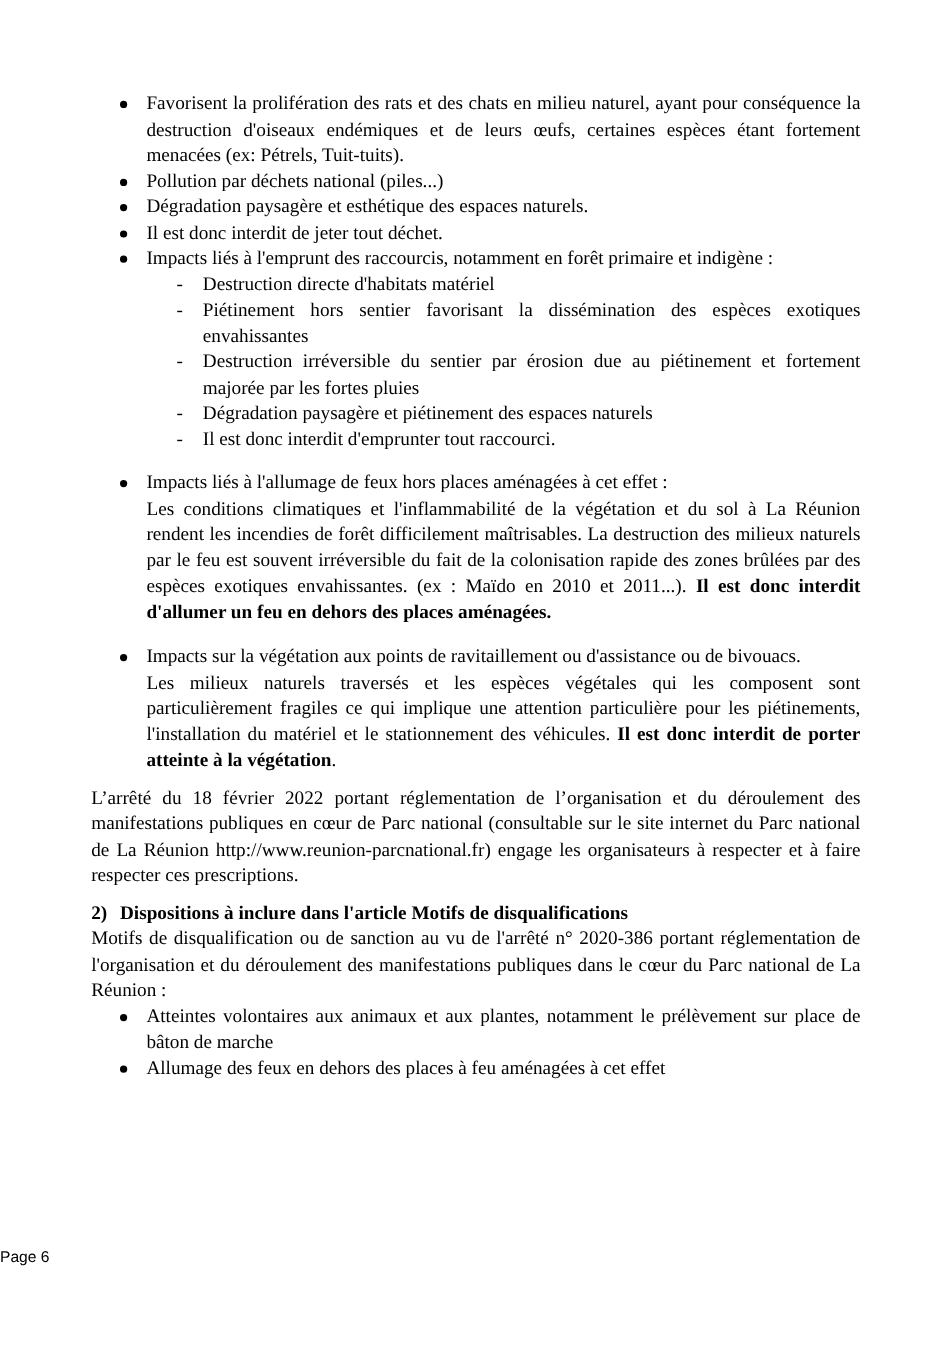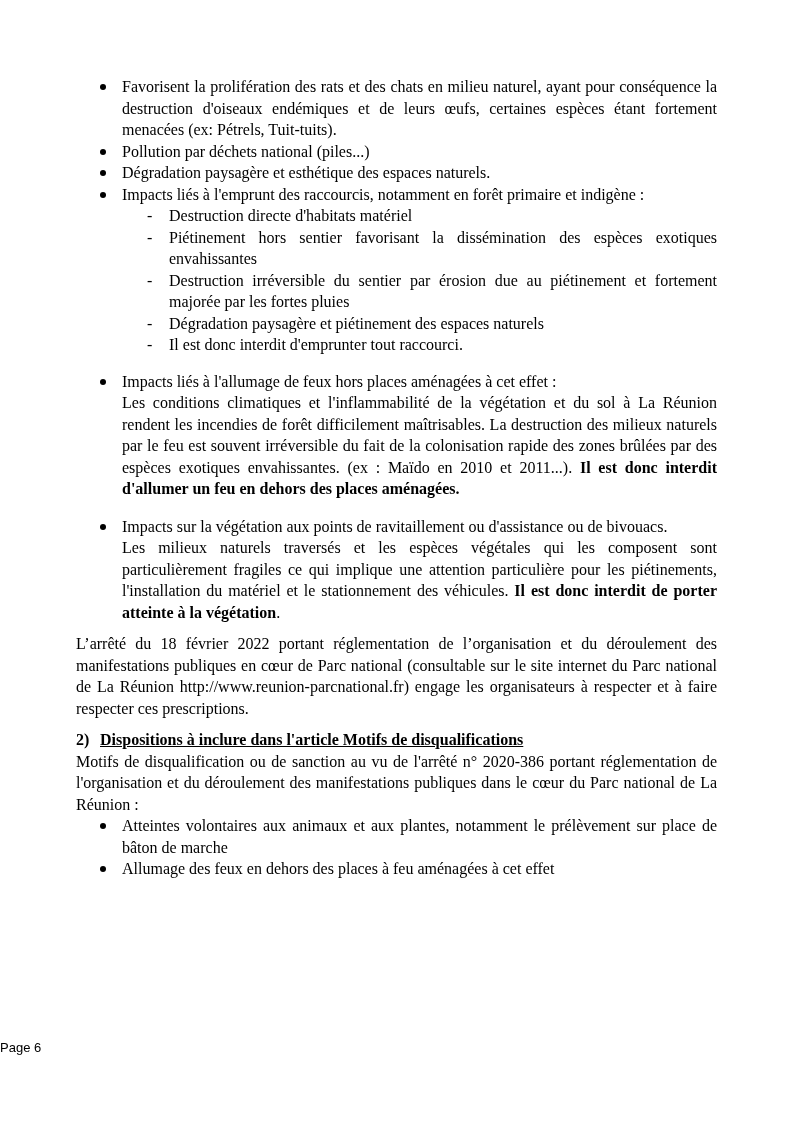--- a/index.html
+++ b/index.html
@@ -16,37 +16,38 @@
     position: absolute; left: 24px; top: 8px; width: 6px; height: 6px;
     background: #000; border-radius: 50%;
   }
   ul.dashes { list-style: none; margin: 0; padding: 0; }
   ul.dashes > li { position: relative; padding-left: 47px; margin-left: 0; }
   ul.dashes > li > .dash { position: absolute; left: 25px; top: 0; }
   .gap-8 { margin-top: 10px; }
   .gap-12 { margin-top: 15px; }
   .gap-14 { margin-top: 16px; }
   b { font-weight: bold; }
-  .heading { font-weight: bold; text-align: left; text-decoration: underline; }
+  .heading { font-weight: bold; text-align: left; }
   .heading .num { display: inline-block; width: 24px; }
   .page-number {
     position: absolute; left: 0; width: 793px; top: 1040px; 
     font-family: "Liberation Sans", sans-serif; font-size: 13px;
   }
 </style>
 </head>
 <body>
 
 <div class="page">
   <div class="content">
 
     <ul class="bullets">
       <li><span class="bullet"></span><span>Favorisent la prolifération des rats et des chats en milieu naturel, ayant pour conséquence la destruction d'oiseaux endémiques et de leurs œufs, certaines espèces étant fortement menacées (ex: Pétrels, Tuit-tuits).</span></li>
       <li><span class="bullet"></span><span>Pollution par déchets national (piles...)</span></li>
       <li><span class="bullet"></span><span>Dégradation paysagère et esthétique des espaces naturels.</span></li>
+      <li><span class="bullet"></span><span>Il est donc interdit de jeter tout déchet.</span></li>
 
       <li><span class="bullet"></span><span>Impacts liés à l'emprunt des raccourcis, notamment en forêt primaire et indigène :</span>
         <ul class="dashes" style="margin-left:-46px;padding-left:46px;">
           <li><span class="dash">-</span><span>Destruction directe d'habitats matériel</span></li>
           <li><span class="dash">-</span><span>Piétinement hors sentier favorisant la dissémination des espèces exotiques envahissantes</span></li>
           <li><span class="dash">-</span><span>Destruction irréversible du sentier par érosion due au piétinement et fortement majorée par les fortes pluies</span></li>
           <li><span class="dash">-</span><span>Dégradation paysagère et piétinement des espaces naturels</span></li>
           <li><span class="dash">-</span><span>Il est donc interdit d'emprunter tout raccourci.</span></li>
         </ul>
       </li>

